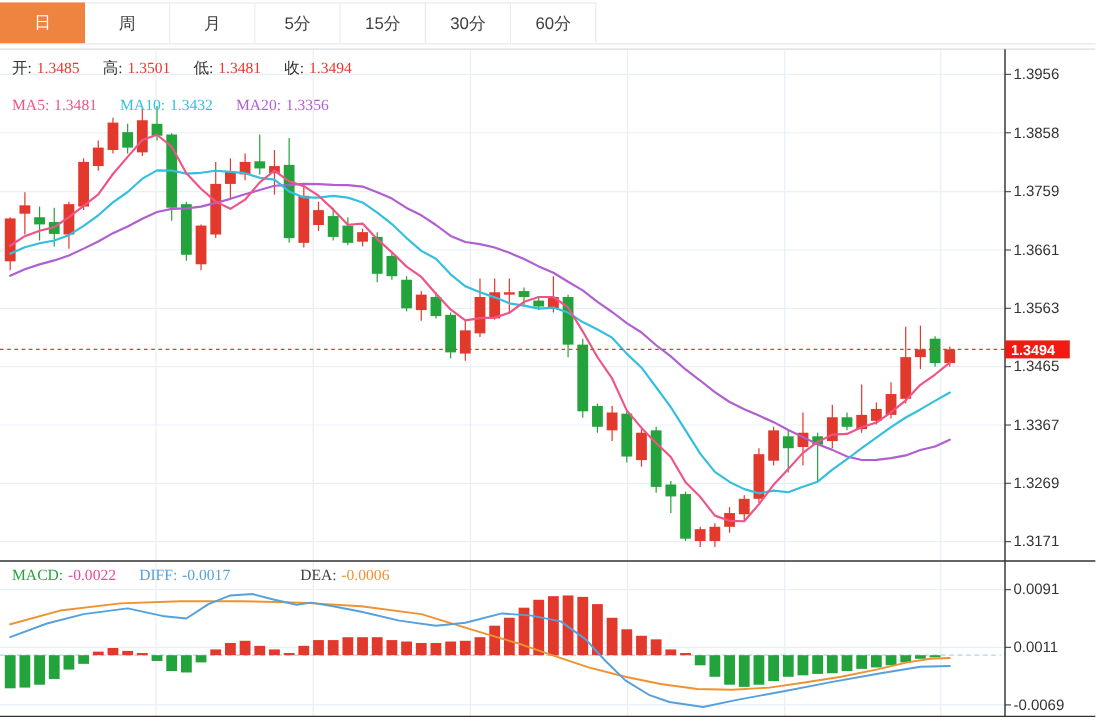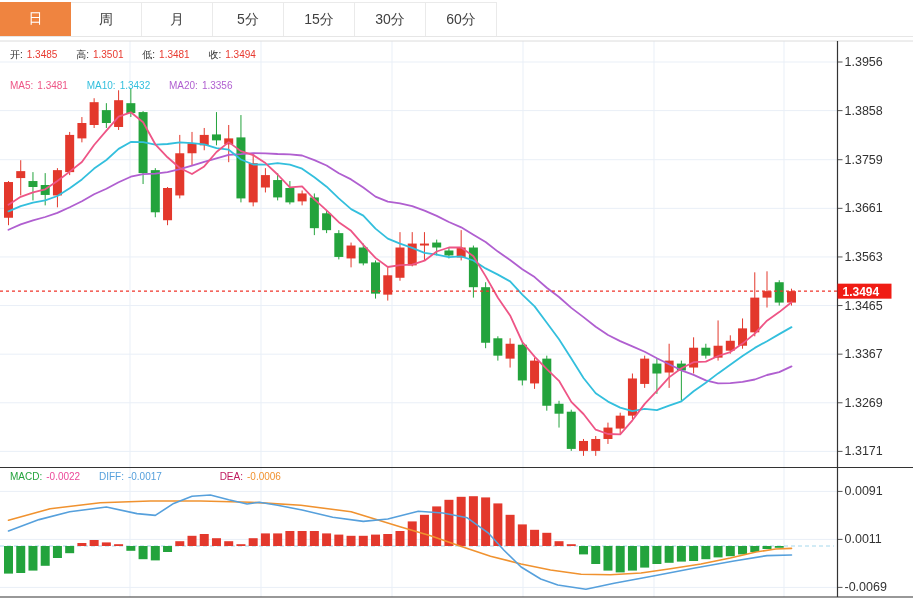--- a/index.html
+++ b/index.html
@@ -5,21 +5,21 @@
   html,body{margin:0;padding:0;background:#fff;}
   body{width:913px;height:604px;position:relative;overflow:hidden;
        font-family:"Liberation Sans","DejaVu Sans",sans-serif;}
   .tabbar{position:absolute;top:2px;left:0;width:913px;height:35px;display:flex;
           background:#fff;border-bottom:1px solid #e6e6e6;box-sizing:border-box;z-index:5;}
   .tab{width:71px;box-sizing:border-box;display:flex;align-items:center;justify-content:center;
        font-size:14px;color:#404040;border-right:1px solid #eaeaea;border-top:1px solid #eaeaea;
        background:#fff;cursor:pointer;user-select:none;}
   .tab.active{color:#fff;border-top:none;border-right:none;}
   #chart-svg{position:absolute;top:0;left:0;z-index:1;}
-  .infobar{position:absolute;z-index:4;font-size:10px;white-space:nowrap;pointer-events:none;}
+  .infobar{position:absolute;z-index:4;font-size:13px;white-space:nowrap;pointer-events:none;font-family:Liberation Serif, serif;}
   .infobar span{margin-right:4px;}
   .infobar .gap{margin-right:16px;}
   .lbl{color:#333;}
   #ohlc-bar{top:48px;left:10px;}
   #ma-bar{top:80px;left:10px;}
   #macd-bar{top:471px;left:10px;}
 </style>
 </head>
 <body>
 
@@ -300,14 +300,14 @@
 
 <div class="infobar" id="ma-bar">
   <span class="ma5" style="color: rgb(238, 85, 134);">MA5:</span><span class="ma5 gap" style="color: rgb(238, 85, 134);">1.3481</span>
   <span class="ma10" style="color: rgb(51, 191, 221);">MA10:</span><span class="ma10 gap" style="color: rgb(51, 191, 221);">1.3432</span>
   <span class="ma20" style="color: rgb(176, 95, 208);">MA20:</span><span class="ma20" style="color: rgb(176, 95, 208);">1.3356</span>
 </div>
 
 <div class="infobar" id="macd-bar">
   <span class="macd" style="color: rgb(35, 163, 60);">MACD:</span><span class="macd gap" style="color: #ec4899;">-0.0022</span>
   <span class="diff" style="color: rgb(86, 160, 220);">DIFF:</span><span class="diff gap" style="color: rgb(86, 160, 220);">-0.0017</span>
-  <span class="dea" style="color: #be185d; padding-left: 39px;">DEA:</span><span class="dea" style="color: rgb(240, 146, 47); margin-top: 28px;">-0.0006</span>
+  <span class="dea" style="color: #404040; padding-left: 39px;">DEA:</span><span class="dea" style="color: rgb(240, 146, 47); margin-top: 28px;">-0.0006</span>
 </div>
 
 </body></html>

